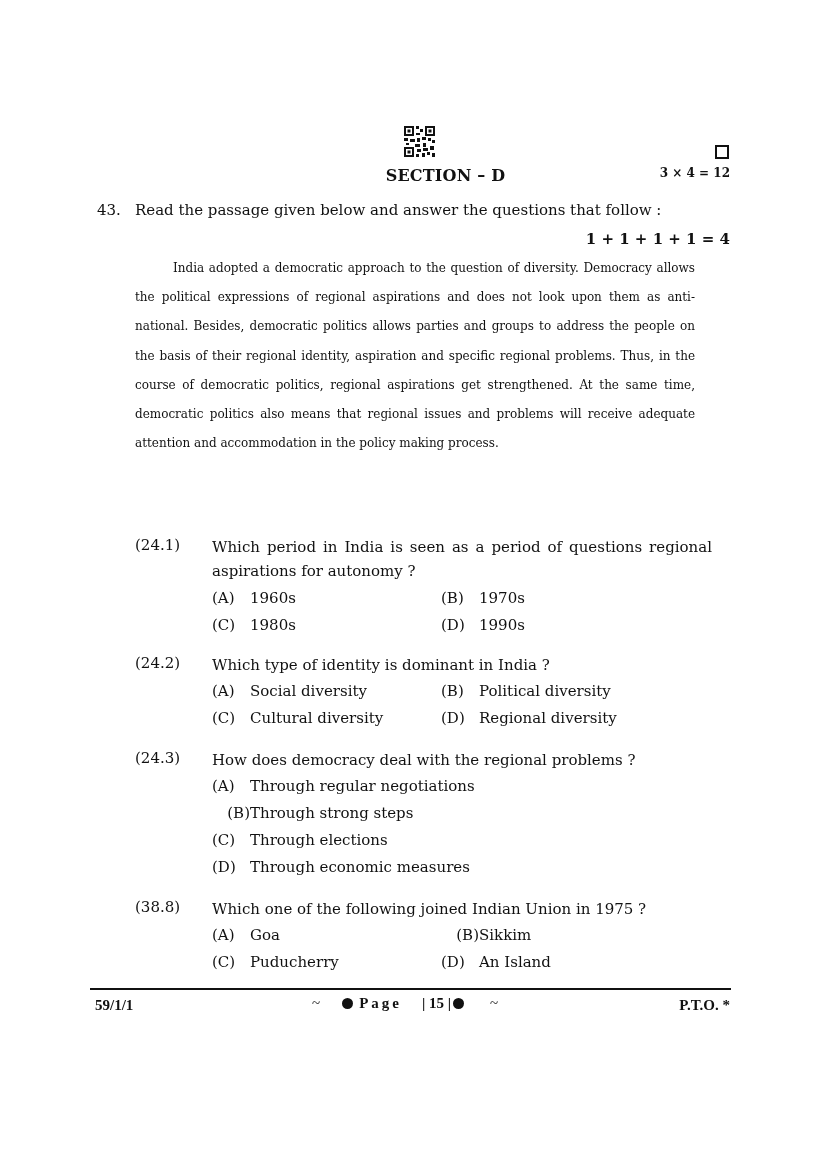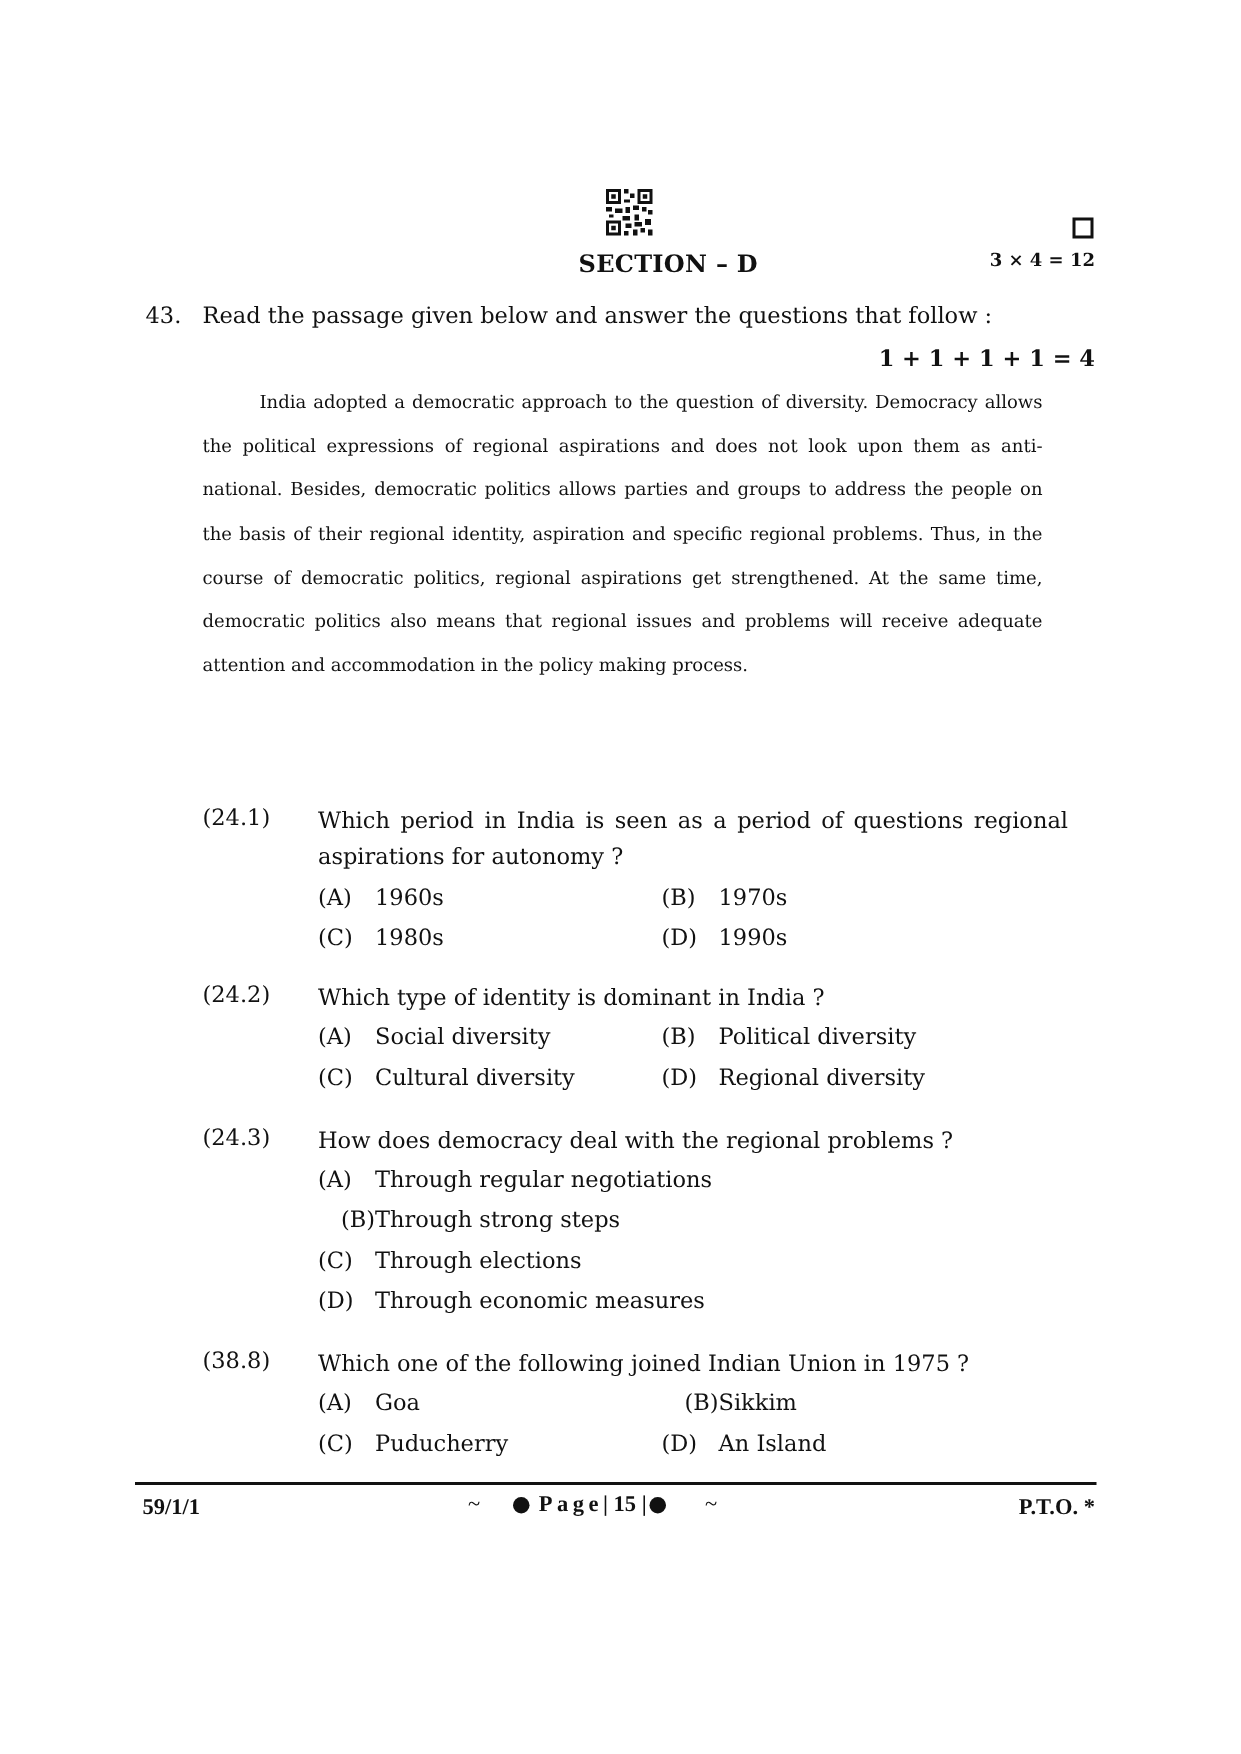--- a/index.html
+++ b/index.html
@@ -154,17 +154,17 @@
   <div class="opt" style="left:77px; top:54px;"><span class="lbl">(C)</span><span>Puducherry</span></div>
   <div class="opt" style="left:306px; top:54px;"><span class="lbl">(D)</span><span>An Island</span></div>
 </div>
 
 <div class="footer-rule"></div>
 <div class="footer-left">59/1/1</div>
 <div class="footer-center">
   <span class="tilde">~</span>
   <span class="dot"></span>
   <span class="page-word">Page</span>
-  <span style="margin-left:0;">| 15 |</span>
+  <span style="margin-left:20px;">| 15 |</span>
   <span class="dot" style="margin-left:2px;"></span>
   <span class="tilde r">~</span>
 </div>
 <div class="footer-right">P.T.O. *</div>
 
 </body></html>

